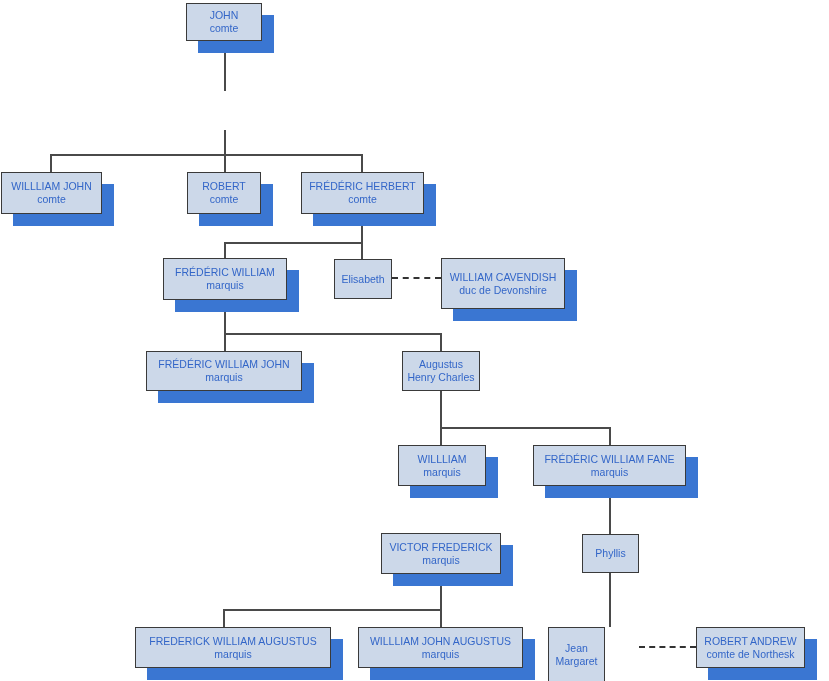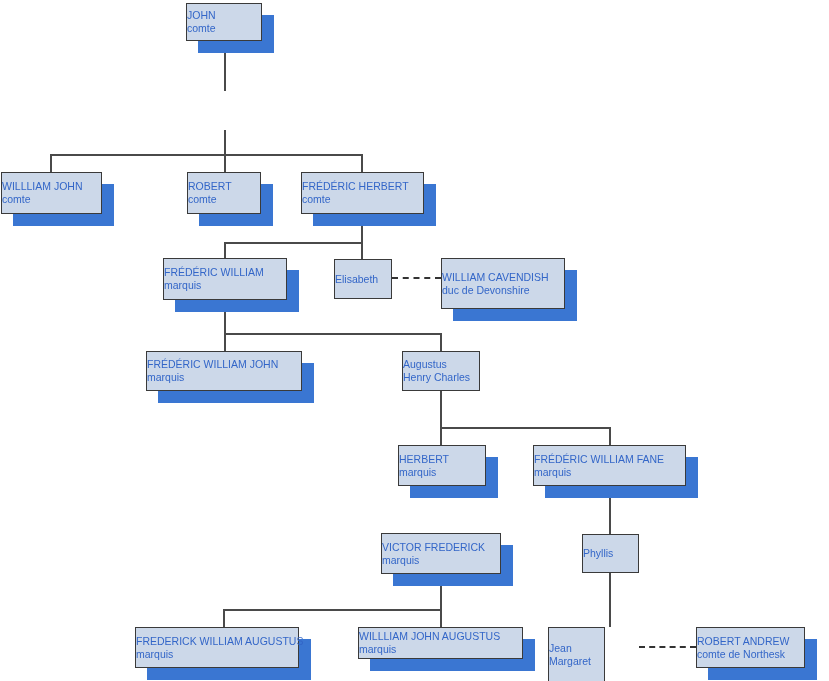--- a/index.html
+++ b/index.html
@@ -1,20 +1,20 @@
 <!DOCTYPE html>
 <html style="--background: #ffffff; --box-fill: #ccd8e9; --box-border: #3a3a3a; --box-text: #3366c8; --shadow: #3a76d2; --connector: #4a4a4a; --dash: #333333;"><head>
 <meta charset="utf-8">
 <style>
   html,body{margin:0;padding:0;background:var(--background,#fff);}
   #canvas{position:relative;width:829px;height:681px;background:var(--background,#fff);overflow:hidden;
           font-family:"Liberation Sans",sans-serif;}
   .node{position:absolute;box-sizing:border-box;border:1.5px solid var(--box-border,#3a3a3a);
         background:var(--box-fill,#ccd8e9);color:var(--box-text,#3366c8);
-        display:flex;flex-direction:column;align-items:flex-start;justify-content:center;
+        display:flex;flex-direction:column;align-items:center;justify-content:center;
         text-align:center;font-size:10.5px;line-height:13px;white-space:nowrap;z-index:2;}
   .node.shadow{box-shadow:12px 12px 0 var(--shadow,#3a76d2);}
   .edge{position:absolute;background:var(--connector,#4a4a4a);z-index:1;}
   .v{width:2px;} .h{height:2px;}
   .dashed{position:absolute;height:0;border-top:2px dashed var(--dash,#333);z-index:1;}
 </style>
 </head>
 <body>
 
 <div id="canvas">
@@ -85,44 +85,44 @@
     <div>FRÉDÉRIC WILLIAM JOHN</div>
     <div>marquis</div>
   </div>
 
   <div class="node" style="left:402px;top:351px;width:78px;height:40px">
     <div>Augustus</div>
     <div>Henry Charles</div>
   </div>
 
   <div class="node shadow" style="left:398px;top:445px;width:88px;height:41px">
-    <div>HERBERT</div>
+    <div>WILLLIAM</div>
     <div>marquis</div>
   </div>
 
   <div class="node shadow" style="left:533px;top:445px;width:153px;height:41px">
     <div>FRÉDÉRIC WILLIAM FANE</div>
     <div>marquis</div>
   </div>
 
   <div class="node shadow" style="left:381px;top:533px;width:120px;height:41px">
     <div>VICTOR FREDERICK</div>
     <div>marquis</div>
   </div>
 
   <div class="node" style="left:582px;top:534px;width:57px;height:39px">
     <div>Phyllis</div>
   </div>
 
-  <div class="node shadow" style="left:135px;top:627px;width:164px;height:41px">
+  <div class="node shadow" style="left:135px;top:627px;width:196px;height:41px">
     <div>FREDERICK WILLIAM AUGUSTUS</div>
     <div>marquis</div>
   </div>
 
-  <div class="node shadow" style="left:358px;top:627px;width:165px;height:32px">
+  <div class="node shadow" style="left:358px;top:627px;width:165px;height:41px">
     <div>WILLLIAM JOHN AUGUSTUS</div>
     <div>marquis</div>
   </div>
 
   <div class="node" style="left:548px;top:627px;width:57px;height:56px">
     <div>Jean</div>
     <div>Margaret</div>
   </div>
 
   <div class="node shadow" style="left:696px;top:627px;width:109px;height:41px">

